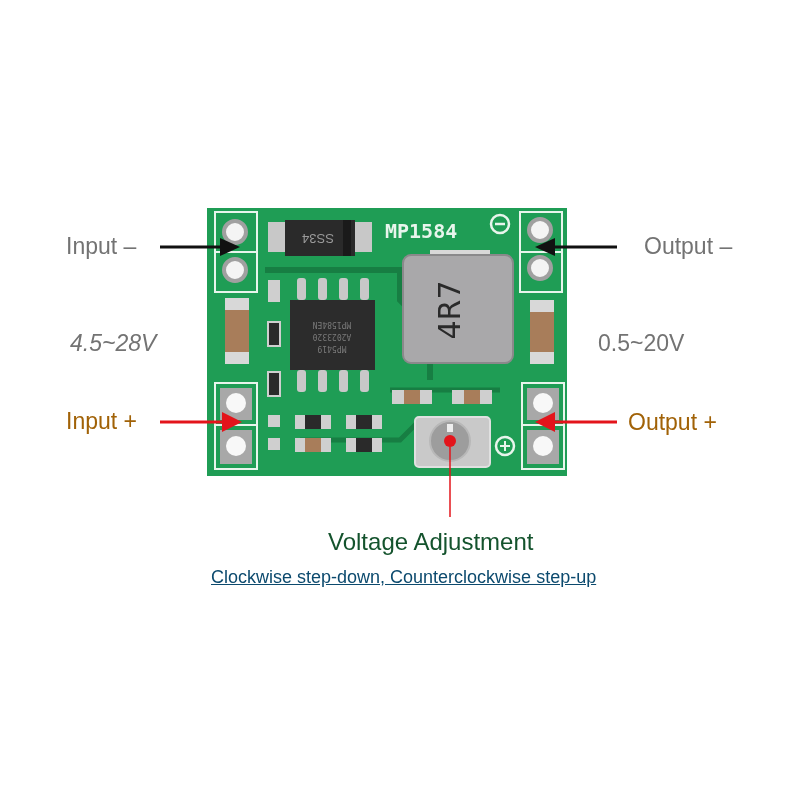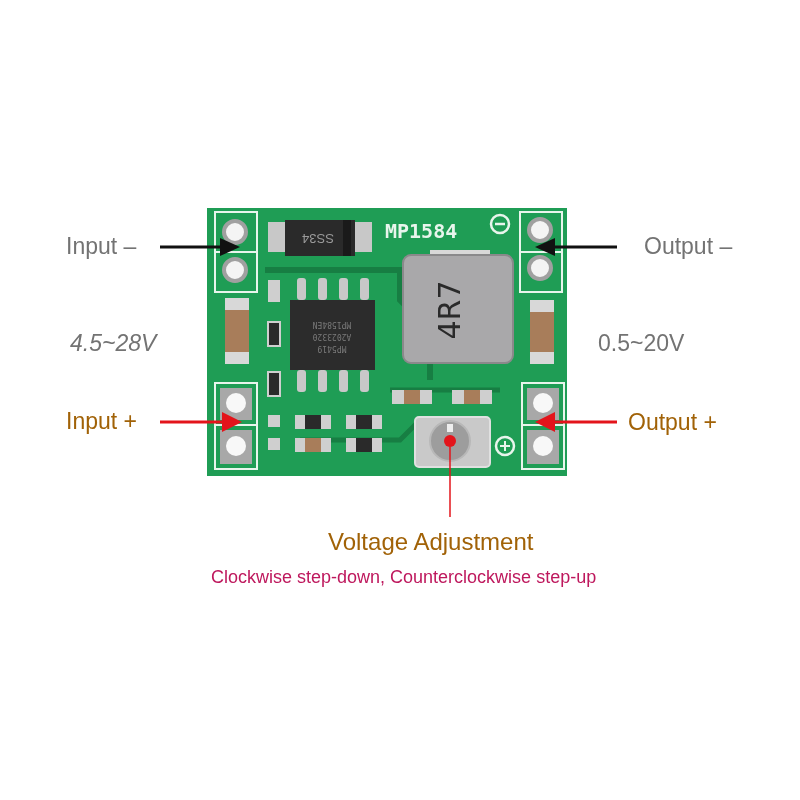--- a/index.html
+++ b/index.html
@@ -1,21 +1,21 @@
 <!DOCTYPE html>
 <html><head>
   <meta charset="utf-8">
   <style>
     html, body { margin: 0; padding: 0; }
     body { width: 800px; height: 800px; background: #ffffff; position: relative; overflow: hidden; font-family: "Liberation Sans", sans-serif; }
     .abs { position: absolute; }
     .label { font-size: 23px; color: #737373; white-space: nowrap; }
     .label.red { color: #a16207; }
-    .sub { font-size: 18px; color: #be185d; white-space: nowrap; }
-    .title { font-size: 24px; color: #a16207; white-space: nowrap; }
+    .sub { font-size: 18px; color: #0c4a6e; white-space: nowrap; text-decoration: underline; }
+    .title { font-size: 24px; color: #14532d; white-space: nowrap; }
     svg { position: absolute; left: 0; top: 0; }
   </style>
 </head>
 <body>
 
 <svg width="800" height="800" viewBox="0 0 800 800" xmlns="http://www.w3.org/2000/svg">
 
   <g>
     <rect x="207" y="208" width="360" height="268" fill="#1f9d55"></rect>
 

